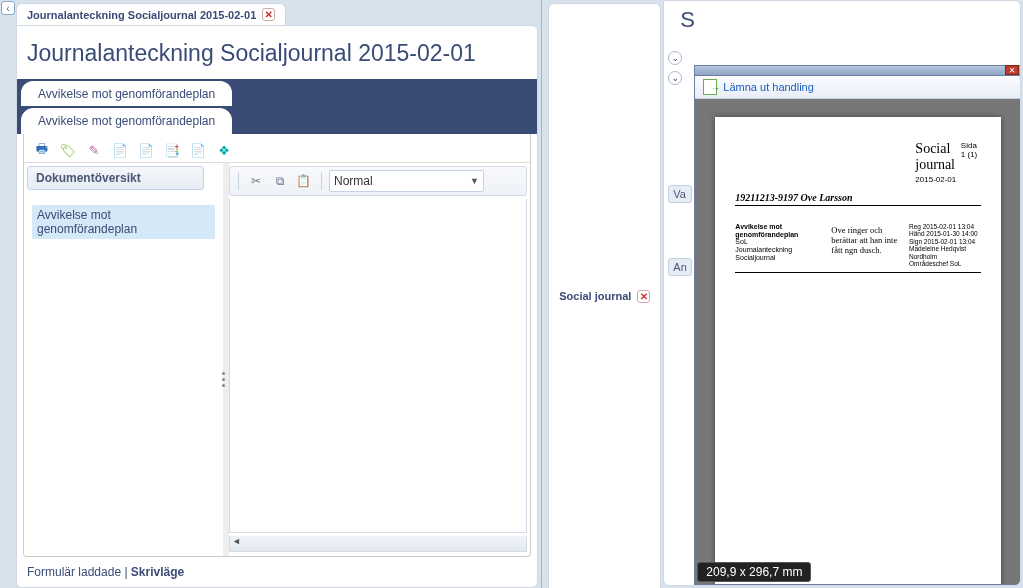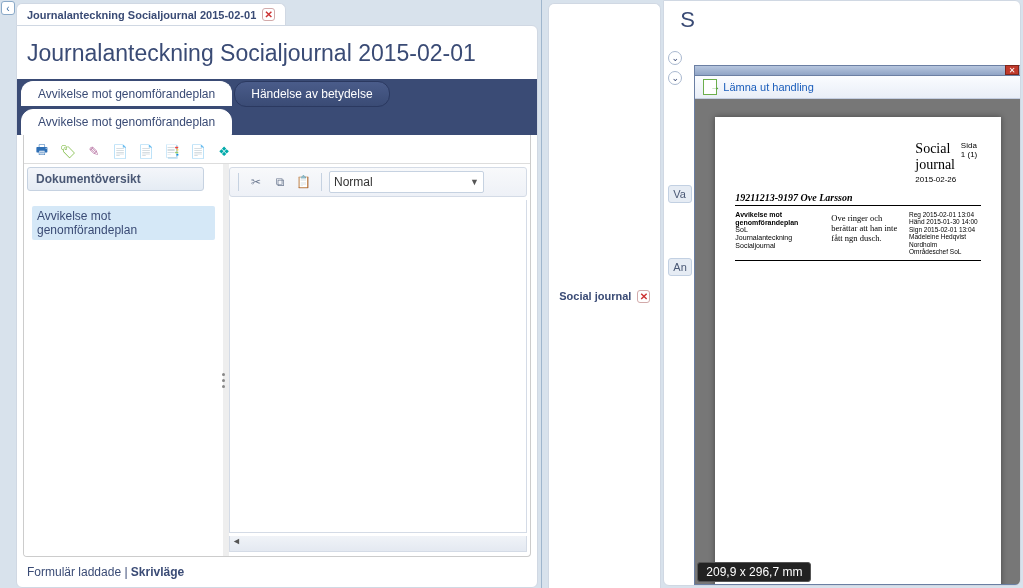--- a/index.html
+++ b/index.html
@@ -331,21 +331,21 @@
   }
   .paper-head {
     display:flex; justify-content: space-between; align-items:flex-start;
     margin: 0 0 8px 0;
     padding-left: 180px;
   }
   .paper-head .l { text-align:left; }
   .paper-head .l .jt { font-size: 14px; font-family: "Times New Roman", serif; }
   .paper-head .l .jd { font-size: 8px; margin-top:2px; }
   .paper-head .r { font-size:8px; }
-  .person-line { font-weight:bold; font-style:italic; font-family:"Times New Roman",serif; font-size:10px; border-bottom:1px solid #000; padding-bottom:2px; margin-bottom:5px; }
+  .person-line { font-weight:bold; font-style:italic; font-family:"Times New Roman",serif; font-size:10px; border-bottom:1px solid #000; padding-bottom:2px; margin-bottom:17px; }
   .entry-row { display:flex; border-bottom:1px solid #000; padding-bottom:4px; }
   .entry-left { width: 92px; font-size:7px; line-height:1.1; }
   .entry-left b { display:block; font-size:7px; }
   .entry-body { flex:1; font-size:8.5px; padding: 2px 4px; font-family:"Times New Roman",serif; }
   .entry-meta { width: 72px; font-size:6.5px; line-height:1.15; }
 
   .dim-badge {
     position:absolute;
     bottom: 2px; left: 2px;
     background: #222; color:#fff;
@@ -371,21 +371,20 @@
         <span>Journalanteckning Socialjournal 2015-02-01</span>
         <span class="close-x">✕</span>
       </div>
     </div>
 
     <div class="card">
       <div class="page-title">Journalanteckning Socialjournal 2015-02-01</div>
 
       <div class="dark-tabstrip">
         <div class="dtab active">Avvikelse mot genomförandeplan</div>
-        <div class="dtab">Händelse av betydelse</div>
       </div>
       <div class="sub-tabstrip">
         <div class="dtab">Avvikelse mot genomförandeplan</div>
       </div>
 
       <div class="rounded-body">
         <div class="icon-toolbar">
           <span class="tbtn" style="color:#2e6fb5">🖶</span>
           <span class="tbtn" style="color:#6fb32e">🏷</span>
           <span class="tbtn" style="color:#b56fa0">✎</span>
@@ -457,21 +456,21 @@
         <div class="viewer-toolbar">
           <span class="doc-ico"></span>
           <a>Lämna ut handling</a>
         </div>
         <div class="viewer-body">
           <div class="paper">
 
             <div class="paper-head">
               <div class="l">
                 <div class="jt">Social journal</div>
-                <div class="jd">2015-02-26</div>
+                <div class="jd">2015-02-01</div>
               </div>
               <div class="r">Sida 1 (1)</div>
             </div>
 
             <div class="person-line">19211213-9197 Ove Larsson</div>
 
             <div class="entry-row">
               <div class="entry-left">
                 <b>Avvikelse mot</b>
                 <b>genomförandeplan</b>

